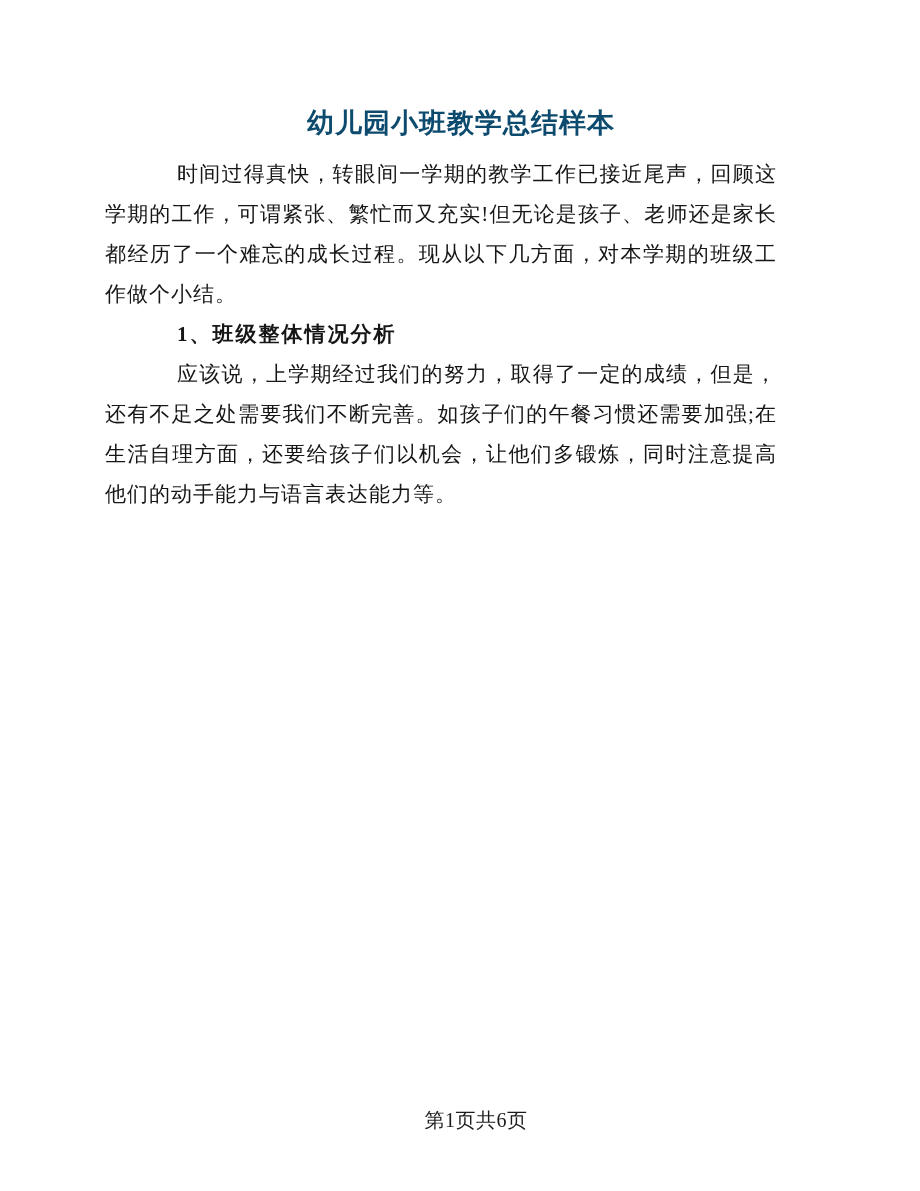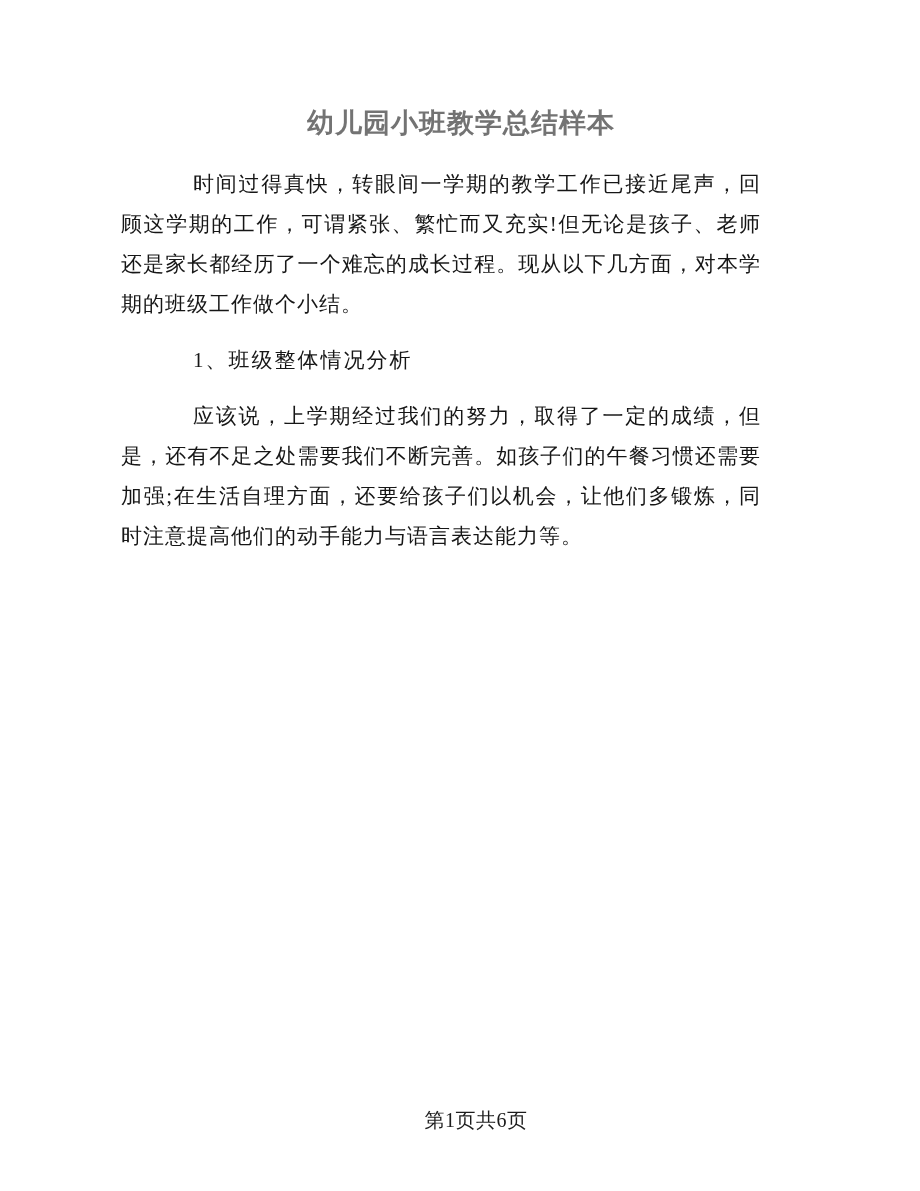--- a/index.html
+++ b/index.html
@@ -22,33 +22,33 @@
     width: 672px;
   }
   .doc-title {
     margin: 0 0 6px 0;
     padding-left: 40px;
     font-size: 27px;
     line-height: 50px;
     font-weight: bold;
     text-align: center;
     letter-spacing: 1px;
-    color: #737373;
+    color: #0c4a6e;
   }
   .para {
-    margin: 16px;
+    margin: 0;
     font-size: 21px;
     line-height: 40px;
     letter-spacing: 1px;
     text-align: justify;
     text-indent: 72px;
     color: #161616;
   }
   .para.heading {
-    font-weight: normal;
+    font-weight: bold;
     letter-spacing: 2px;
   }
   .footer {
     position: absolute;
     left: 0;
     right: 0;
     top: 1106px;
     text-align: center;
     font-size: 20px;
     line-height: 28px;

